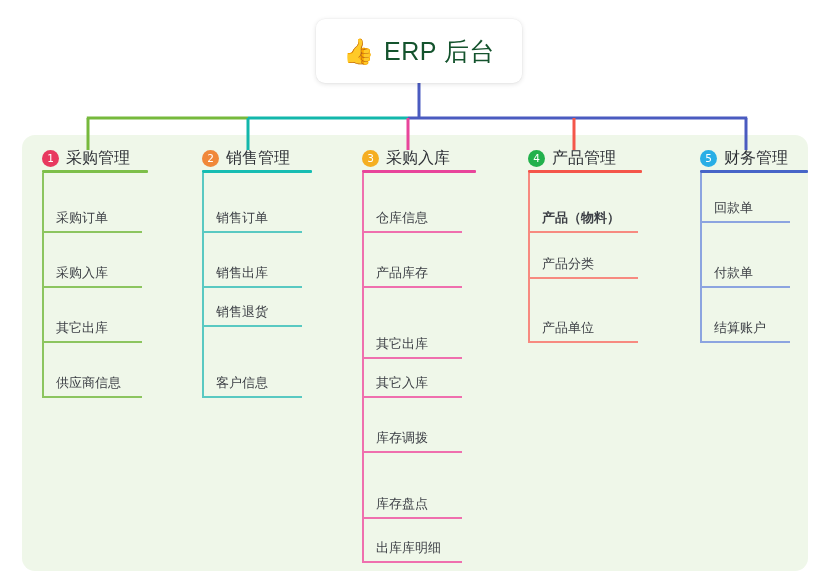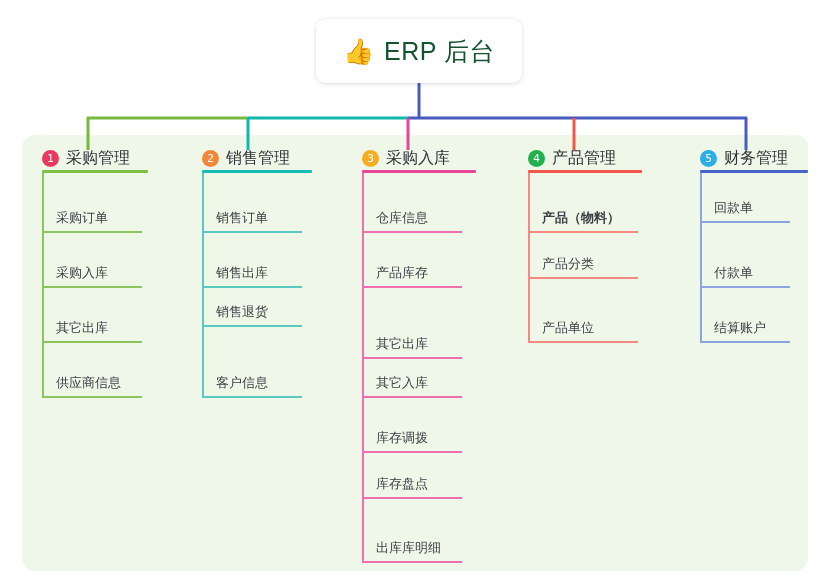--- a/index.html
+++ b/index.html
@@ -173,21 +173,21 @@
           <div class="leaf-rule" style="width: 100px; background: rgb(239, 111, 174);"></div>
         </div>
         <div class="leaf" style="top: 251px; width: 100px;">
           <span class="leaf-label">其它入库</span>
           <div class="leaf-rule" style="width: 100px; background: rgb(239, 111, 174);"></div>
         </div>
         <div class="leaf" style="top: 306px; width: 100px;">
           <span class="leaf-label">库存调拨</span>
           <div class="leaf-rule" style="width: 100px; background: rgb(239, 111, 174);"></div>
         </div>
-        <div class="leaf" style="top: 352px; width: 100px; font-family: Liberation Serif, serif;">
+        <div class="leaf" style="top: 372px; width: 100px; font-family: Liberation Serif, serif;">
           <span class="leaf-label">库存盘点</span>
           <div class="leaf-rule" style="width: 100px; background: rgb(239, 111, 174);"></div>
         </div>
         <div class="leaf" style="top: 416px; width: 100px;">
           <span class="leaf-label">出库库明细</span>
           <div class="leaf-rule" style="width: 100px; background: rgb(239, 111, 174);"></div>
         </div>
       </div>
       <div class="col" style="left: 528px;">
         <div class="col-head">

